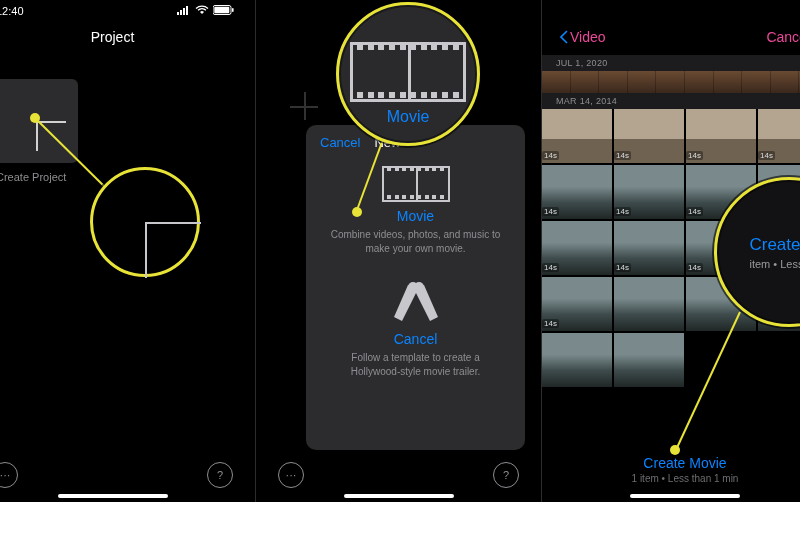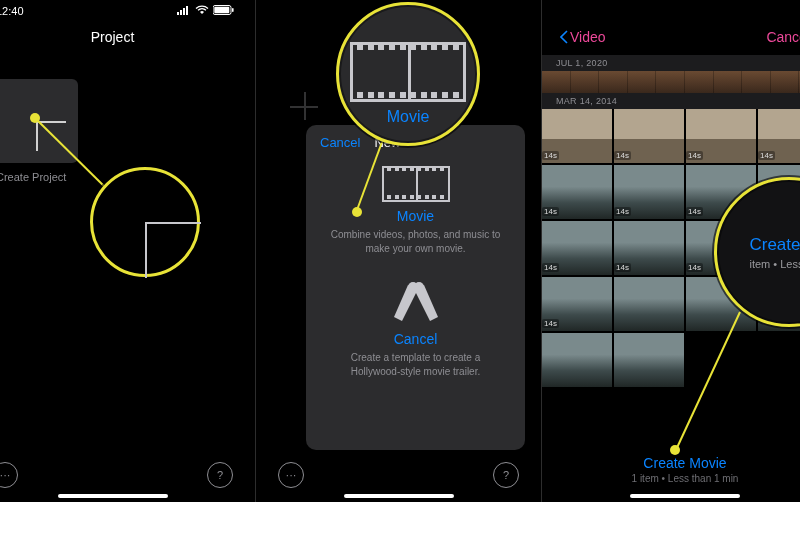--- a/index.html
+++ b/index.html
@@ -338,21 +338,21 @@
           <svg viewBox="0 0 64 48">
               <g fill="#c7c7cc">
                 <polygon points="10,40 24,8 34,12 18,44"></polygon>
                 <polygon points="54,40 40,8 30,12 46,44"></polygon>
                 <circle cx="29" cy="10" r="5"></circle>
                 <circle cx="35" cy="10" r="5"></circle>
               </g>
             </svg>
         </div>
         <span class="label">Cancel</span>
-        <span class="desc">Create a template to create a Hollywood-style movie trailer.</span>
+        <span class="desc">Follow a template to create a Hollywood-style movie trailer.</span>
       </div>
     </div>
 
     <div class="bottom-bar">
       <div class="circle-btn">···</div>
       <div class="circle-btn">?</div>
     </div>
     <div class="home-indicator"></div>
   </div>
 

